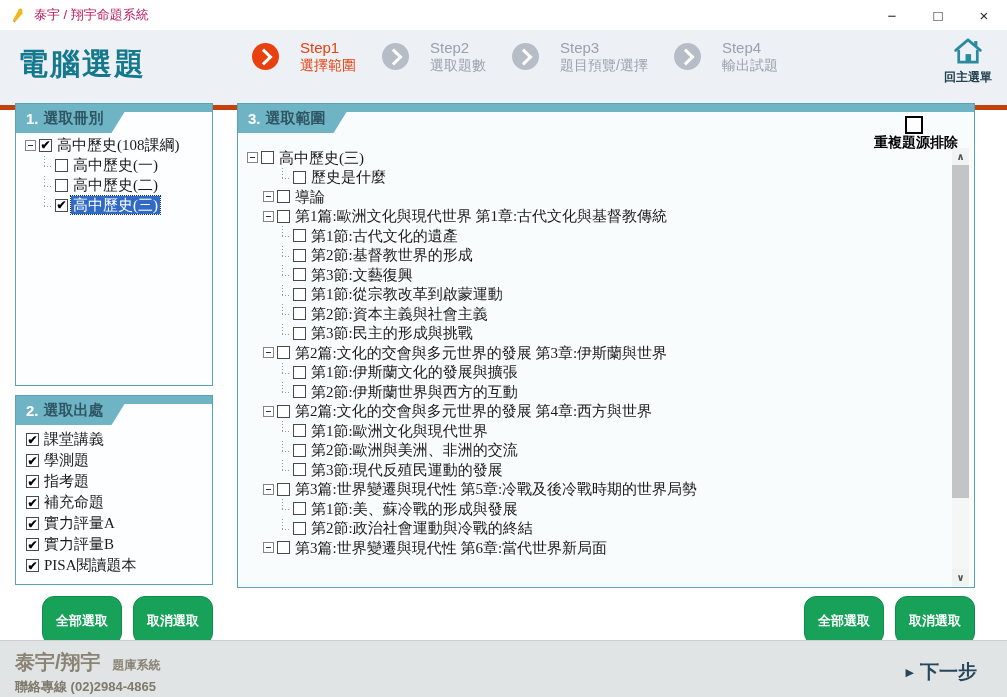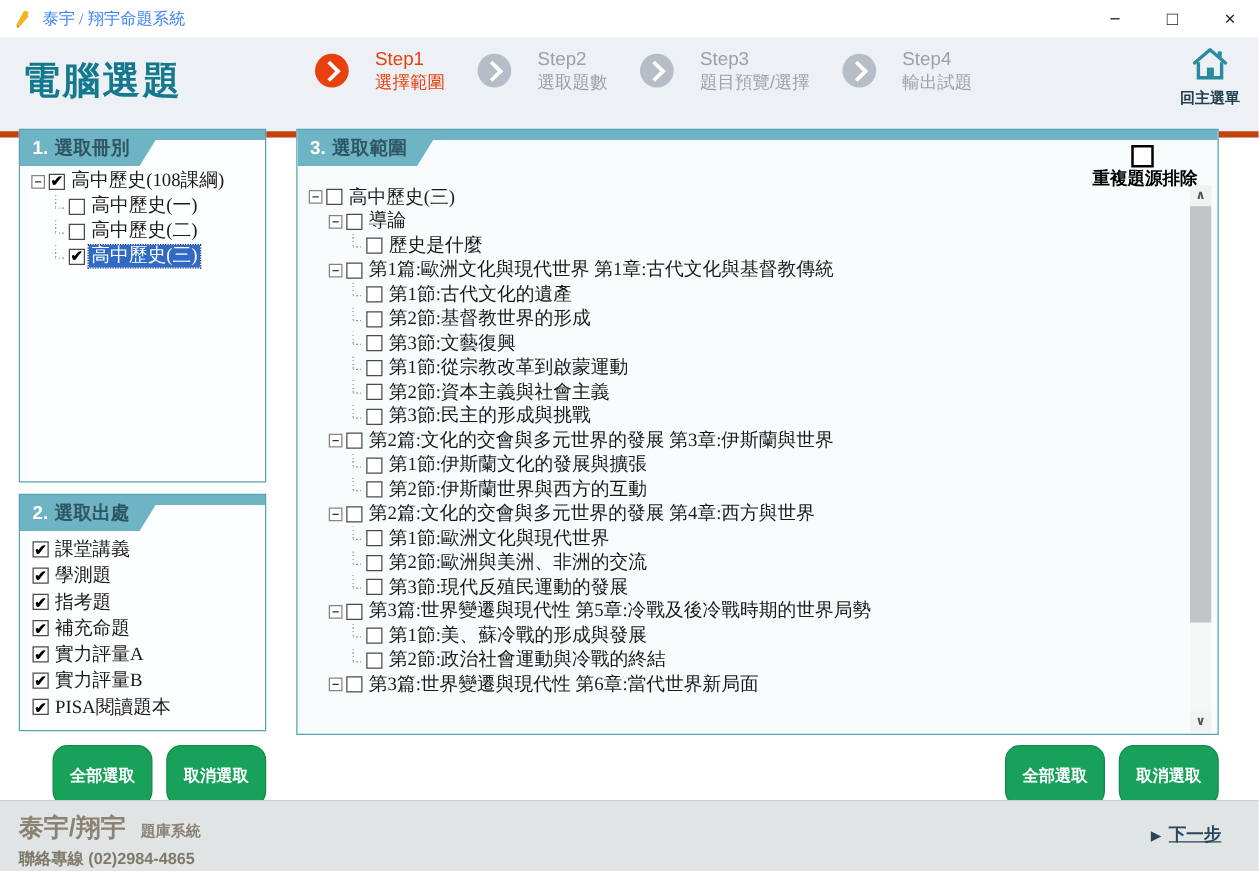--- a/index.html
+++ b/index.html
@@ -3,21 +3,21 @@
 <meta charset="utf-8">
 <style>
   html,body{margin:0;padding:0;width:1007px;height:697px;overflow:hidden;
     font-family:"Liberation Sans","DejaVu Sans",sans-serif;background:#fff;}
   .window{position:relative;width:1007px;height:697px;background:#fff;}
 
   
   .titlebar{position:absolute;top:0;left:0;width:100%;height:30px;background:#fff;
     display:flex;align-items:center;}
   .app-icon{width:18px;height:18px;margin:0 8px 0 8px;flex:none;}
-  .win-title{font-size:13px;color:#3b82f6;font-family:Liberation Serif, serif;}
+  .win-title{font-size:13px;color:#be185d;}
   .win-controls{margin-left:auto;display:flex;height:100%;}
   .win-btn{width:46px;height:100%;display:flex;align-items:center;justify-content:center;
     font-size:15px;color:#222;cursor:default;}
 
   
   .header{position:absolute;top:30px;left:0;width:100%;height:80px;background:#edf1f6;
     border-bottom:5px solid #c2410c;box-sizing:border-box;}
   .page-title{position:absolute;left:18px;top:14px;font-size:30px;font-weight:bold;
     color:var(--page-title,#15798e);letter-spacing:2px;}
   .steps{position:absolute;left:252px;top:9px;display:flex;gap:26px;}
@@ -95,21 +95,21 @@
   
   .footer{position:absolute;left:0;bottom:0;width:100%;height:57px;background:#e0e4e4;
     border-top:1px solid #cbd1d1;box-sizing:border-box;}
   .brand{position:absolute;left:15px;top:8px;color:#8b8374;}
   .brand-main{font-size:20px;font-weight:bold;}
   .brand-suffix{font-size:12px;font-weight:bold;margin-left:12px;}
   .brand-phone{font-size:13px;font-weight:bold;margin-top:2px;color:#807a6b;}
   .next{position:absolute;right:30px;top:18px;display:flex;align-items:center;gap:6px;
     color:#27455c;cursor:pointer;}
   .next-arrow{font-size:11px;}
-  .next-label{font-size:14px;font-weight:bold;text-decoration:underline;}
+  .next-label{font-size:19px;font-weight:bold;}
 </style>
 </head>
 <body>
 
 <div class="window">
 
   <div class="titlebar">
     <svg class="app-icon" viewBox="0 0 18 18">
       <path d="M5 14 L11 3 L15 7 L8 15 Z" fill="#f2b71c"></path>
       <path d="M5 14 L8 15 L6 16.5 Z" fill="#c98f10"></path>
@@ -256,29 +256,29 @@
     <div class="dup">
       <span class="dup-box"></span>
       <span class="dup-label">重複題源排除</span>
     </div>
     <div class="tree" id="tree-range">
         <div class="tree-row lvl0">
           <span class="exp"></span>
           <span class="cbx"></span>
           <span class="tree-label">高中歷史(三)</span>
         </div>
+        <div class="tree-row lvl2">
+          <span class="tline"></span>
+          <span class="cbx"></span>
+          <span class="tree-label">歷史是什麼</span>
+        </div>
         <div class="tree-row lvl1">
           <span class="exp"></span>
           <span class="cbx"></span>
           <span class="tree-label">導論</span>
-        </div>
-        <div class="tree-row lvl2">
-          <span class="tline"></span>
-          <span class="cbx"></span>
-          <span class="tree-label">歷史是什麼</span>
         </div>
         <div class="tree-row lvl1">
           <span class="exp"></span>
           <span class="cbx"></span>
           <span class="tree-label">第1篇:歐洲文化與現代世界 第1章:古代文化與基督教傳統</span>
         </div>
         <div class="tree-row lvl2">
           <span class="tline"></span>
           <span class="cbx"></span>
           <span class="tree-label">第1節:古代文化的遺產</span>

